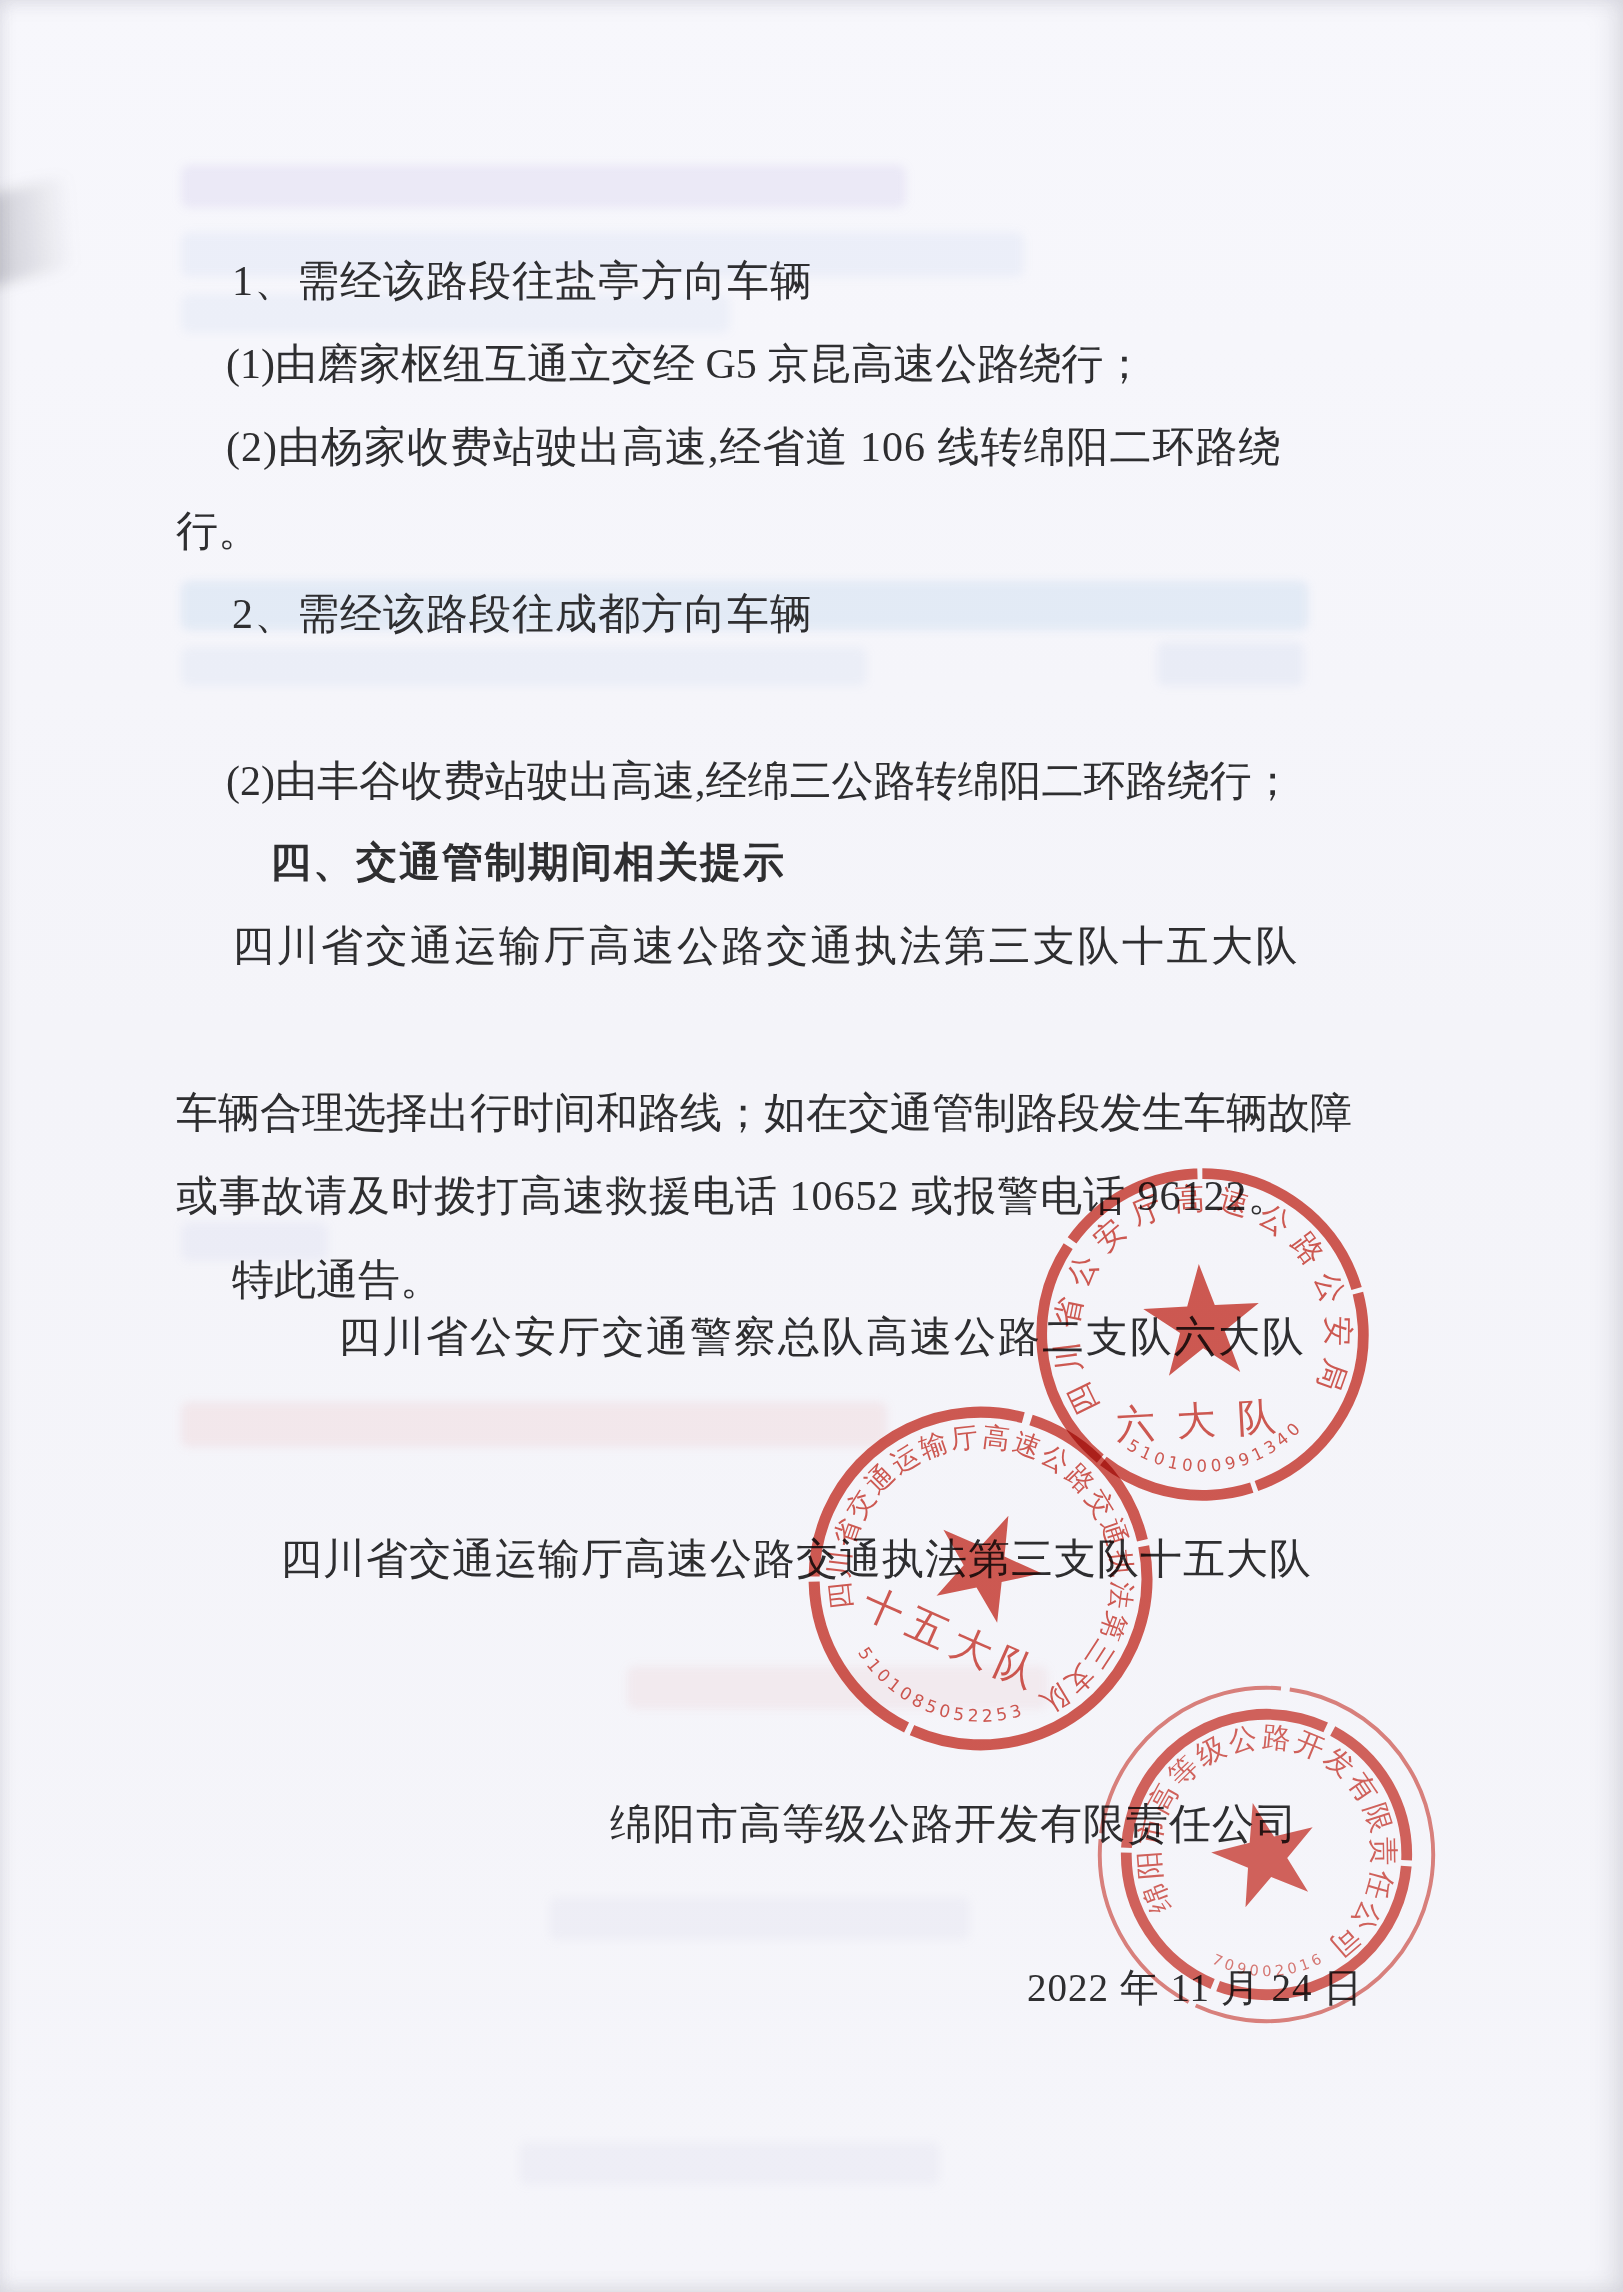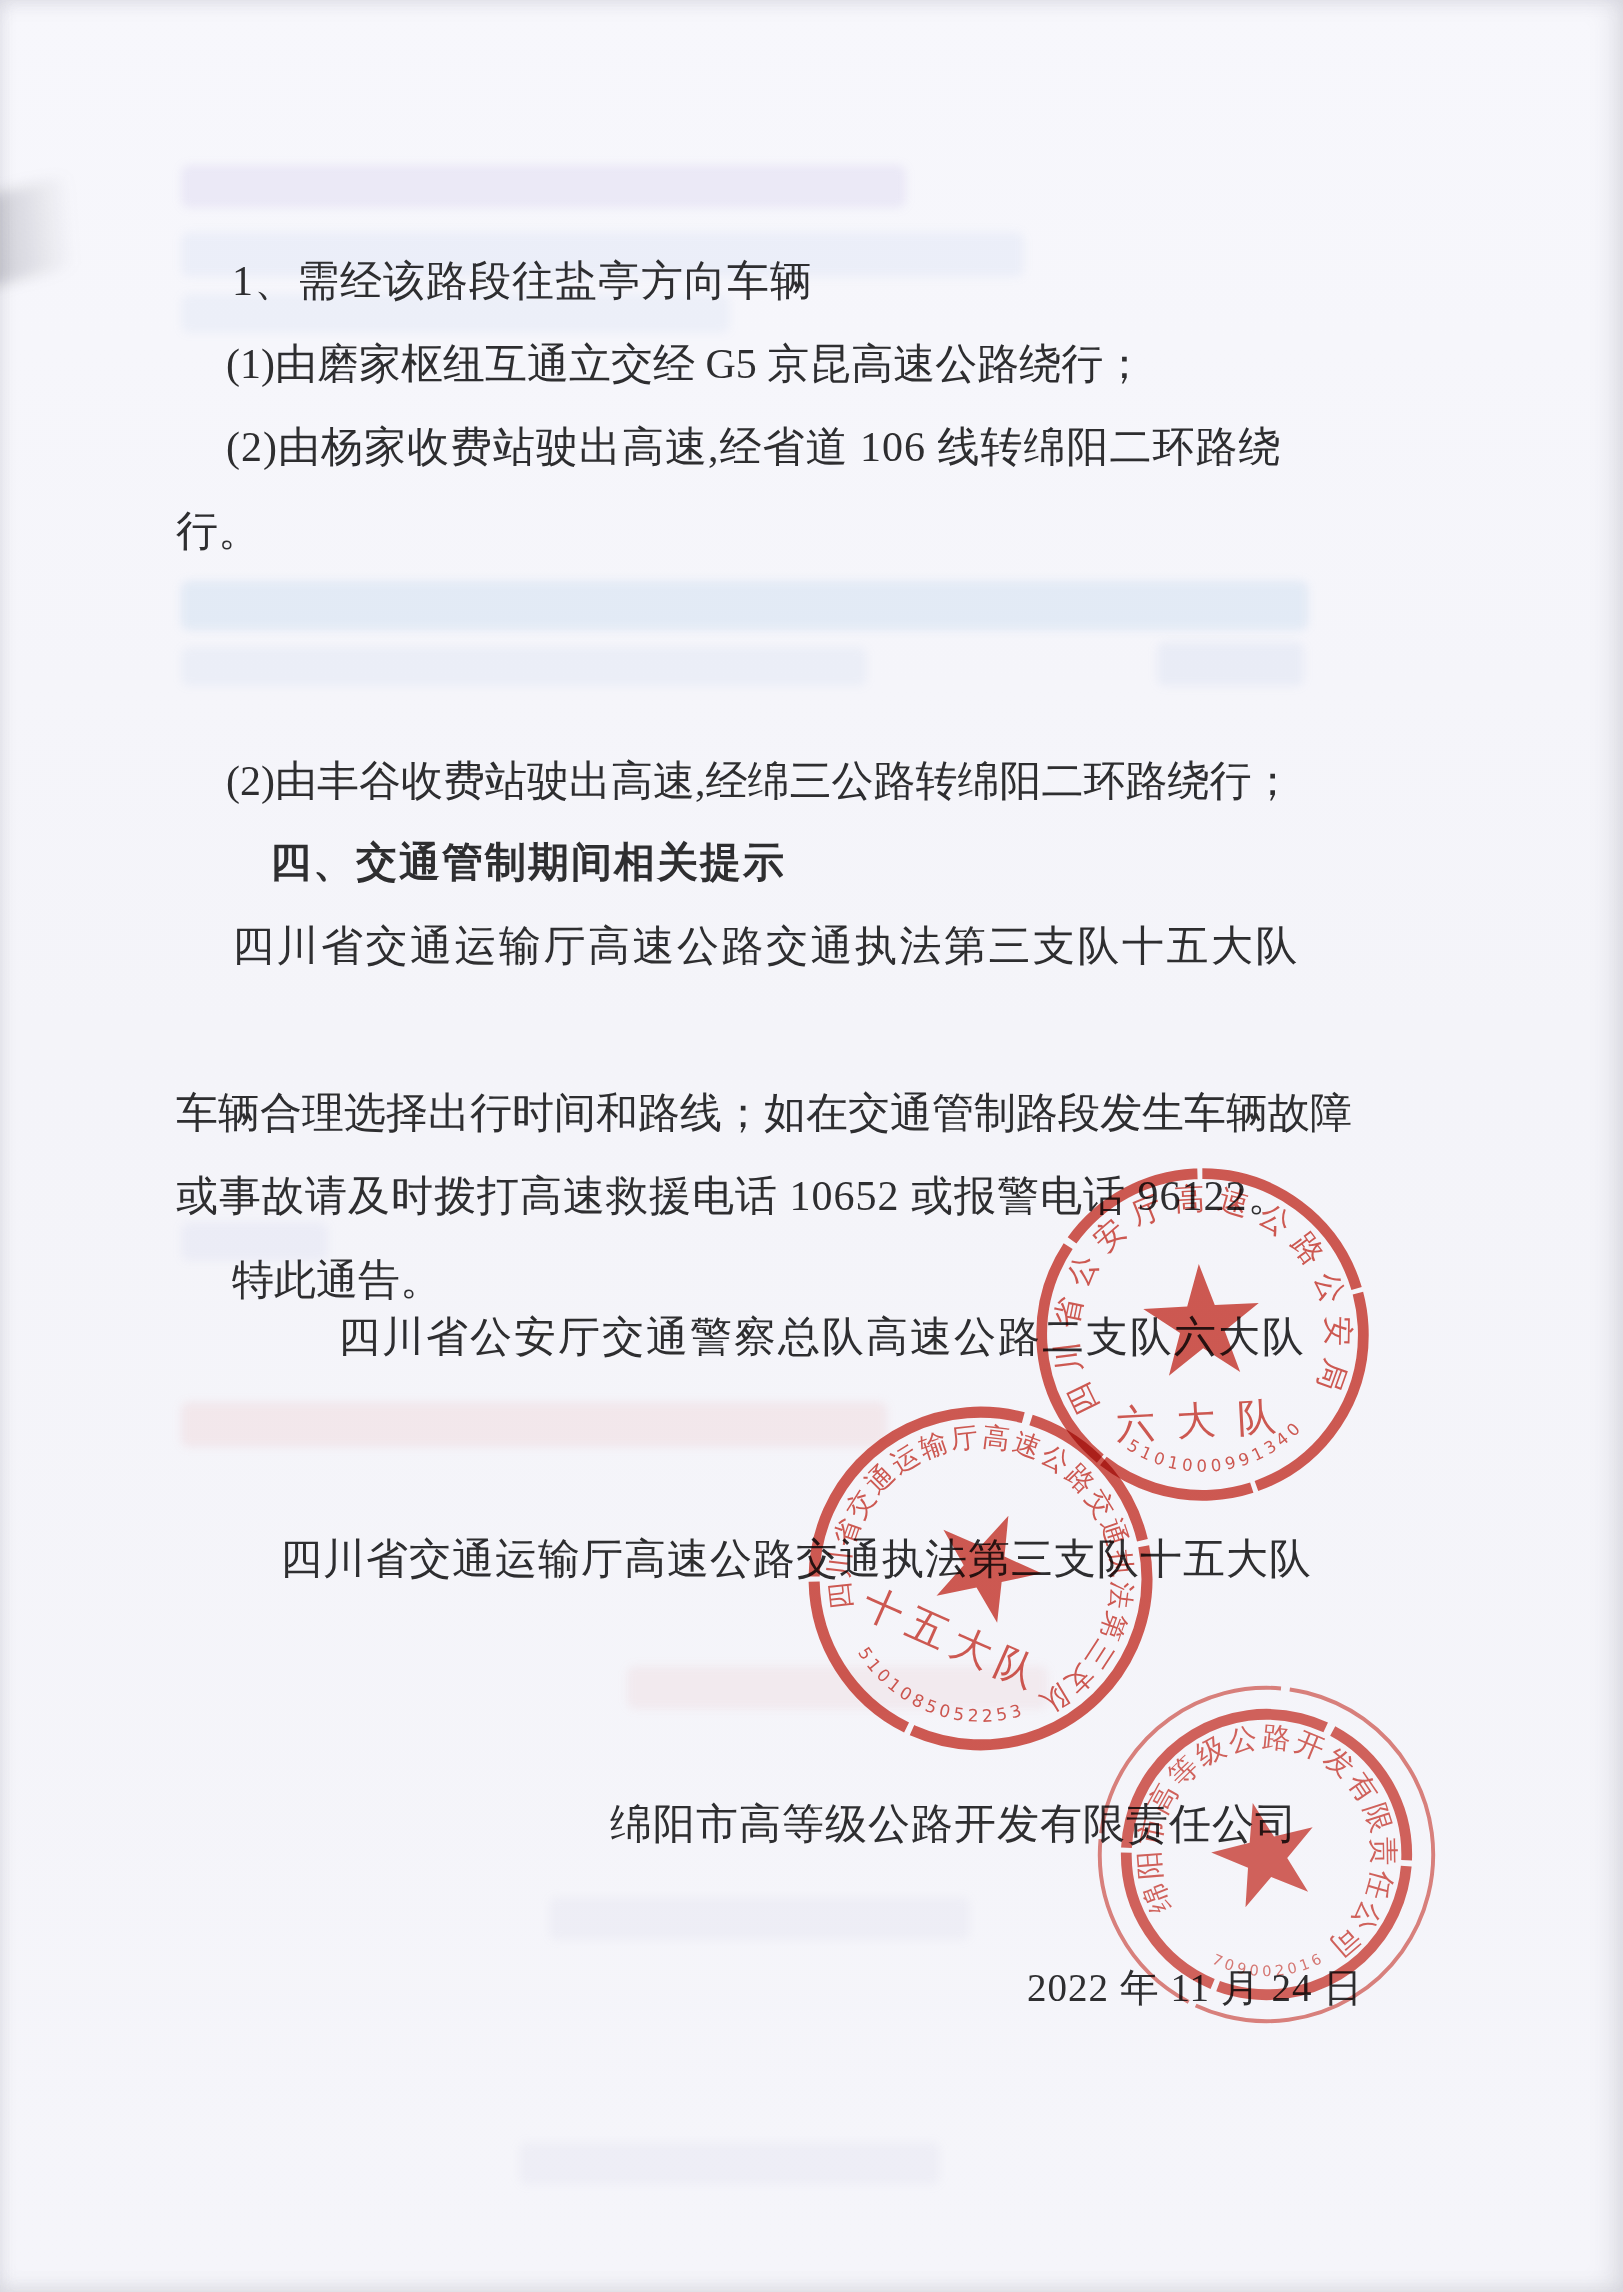--- a/index.html
+++ b/index.html
@@ -54,20 +54,21 @@
   <div class="ghost" style="left:181px;top:1402px;width:706px;height:45px;background:rgba(225,120,120,.10);"></div>
   <div class="ghost" style="left:627px;top:1666px;width:421px;height:43px;background:rgba(225,130,130,.09);"></div>
   <div class="ghost" style="left:549px;top:1897px;width:421px;height:43px;background:rgba(150,150,200,.07);"></div>
   <div class="ghost" style="left:519px;top:2142px;width:421px;height:43px;background:rgba(150,150,200,.07);"></div>
   <div class="crease"></div>
 
   <div class="tl" style="left:232px;top:257px;letter-spacing:1px;">1、需经该路段往盐亭方向车辆</div>
   <div class="tl" style="left:226px;top:340px;">(1)由磨家枢纽互通立交经 G5 京昆高速公路绕行；</div>
   <div class="tl" style="left:226px;top:423px;letter-spacing:1px;">(2)由杨家收费站驶出高速,经省道 106 线转绵阳二环路绕</div>
   <div class="tl" style="left:176px;top:507px;">行。</div>
+  <div class="tl" style="left:232px;top:590px;letter-spacing:1px;">2、需经该路段往成都方向车辆</div>
   <div class="tl" style="left:226px;top:757px;">(2)由丰谷收费站驶出高速,经绵三公路转绵阳二环路绕行；</div>
   <div class="tl hd" style="left:232px;top:839px;letter-spacing:2px;">四、交通管制期间相关提示</div>
   <div class="tl" style="left:232px;top:922px;letter-spacing:2.5px;">四川省交通运输厅高速公路交通执法第三支队十五大队</div>
   <div class="tl" style="left:176px;top:1089px;">车辆合理选择出行时间和路线；如在交通管制路段发生车辆故障</div>
   <div class="tl" style="left:176px;top:1172px;letter-spacing:1px;">或事故请及时拨打高速救援电话 10652 或报警电话 96122。</div>
   <div class="tl" style="left:232px;top:1256px;">特此通告。</div>
 
   <div class="tl" style="left:338px;top:1313px;letter-spacing:2px;">四川省公安厅交通警察总队高速公路二支队六大队</div>
   <div class="tl" style="left:280px;top:1535px;letter-spacing:1px;">四川省交通运输厅高速公路交通执法第三支队十五大队</div>
   <div class="tl" style="left:610px;top:1800px;letter-spacing:1px;">绵阳市高等级公路开发有限责任公司</div>

